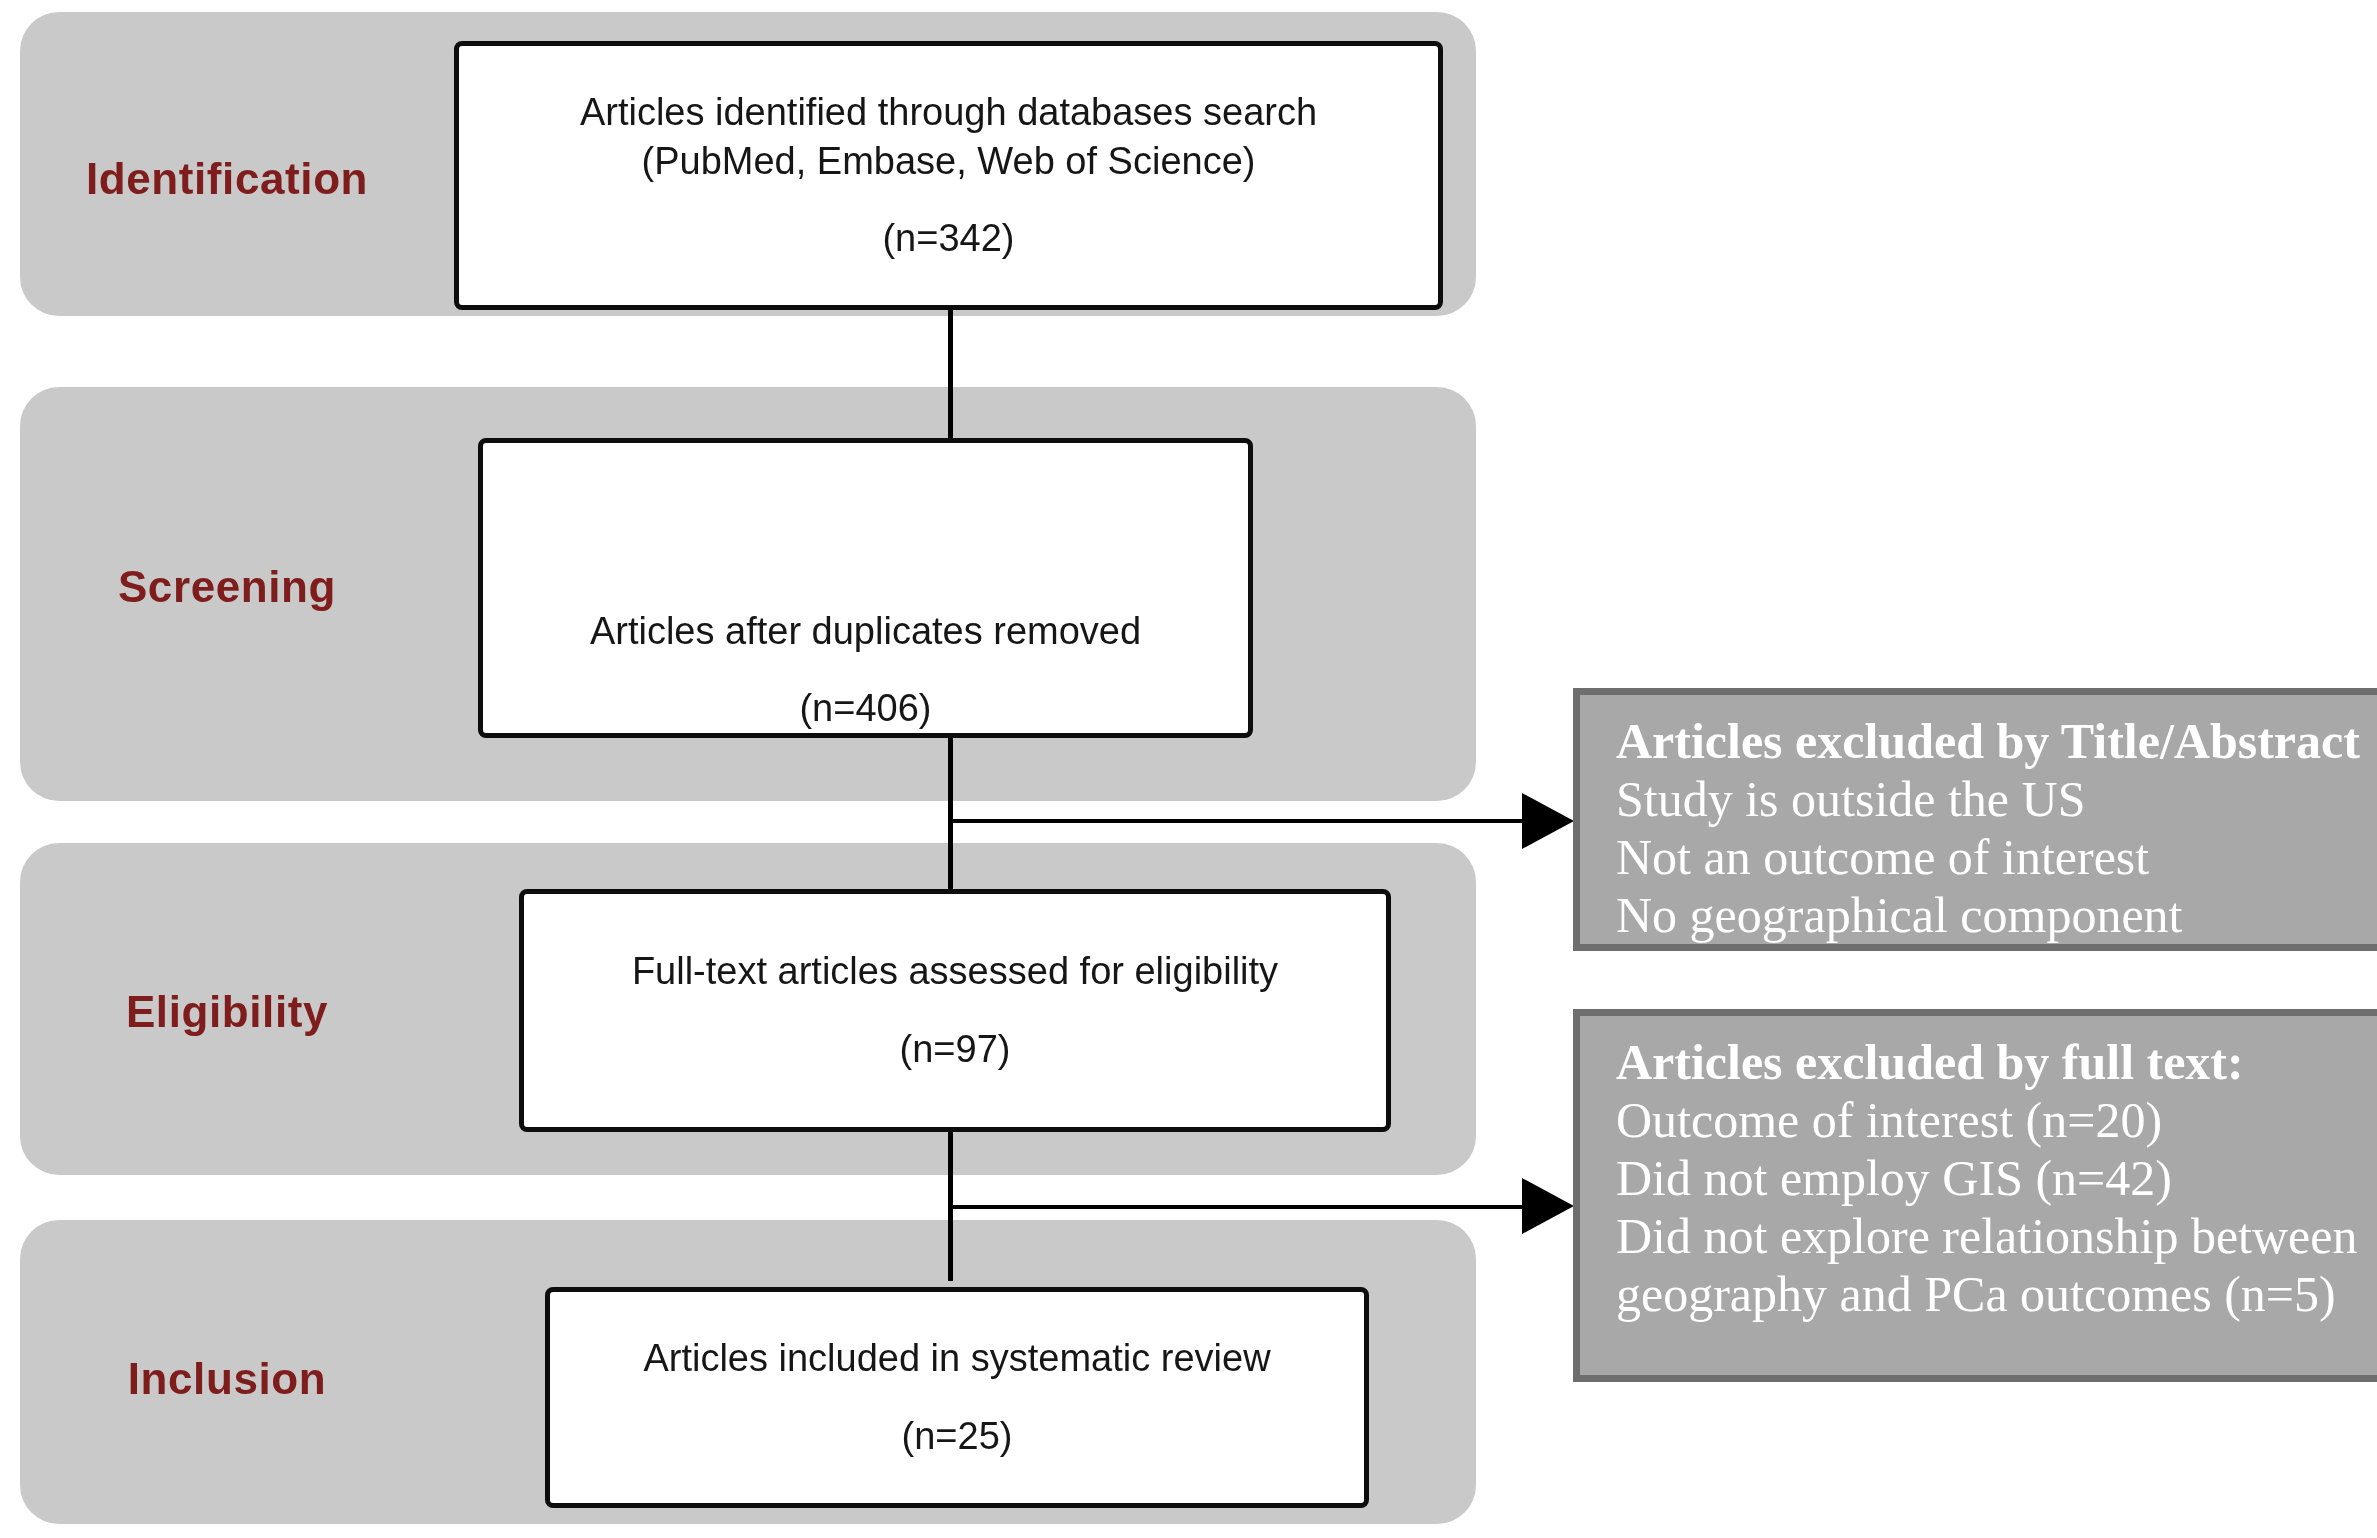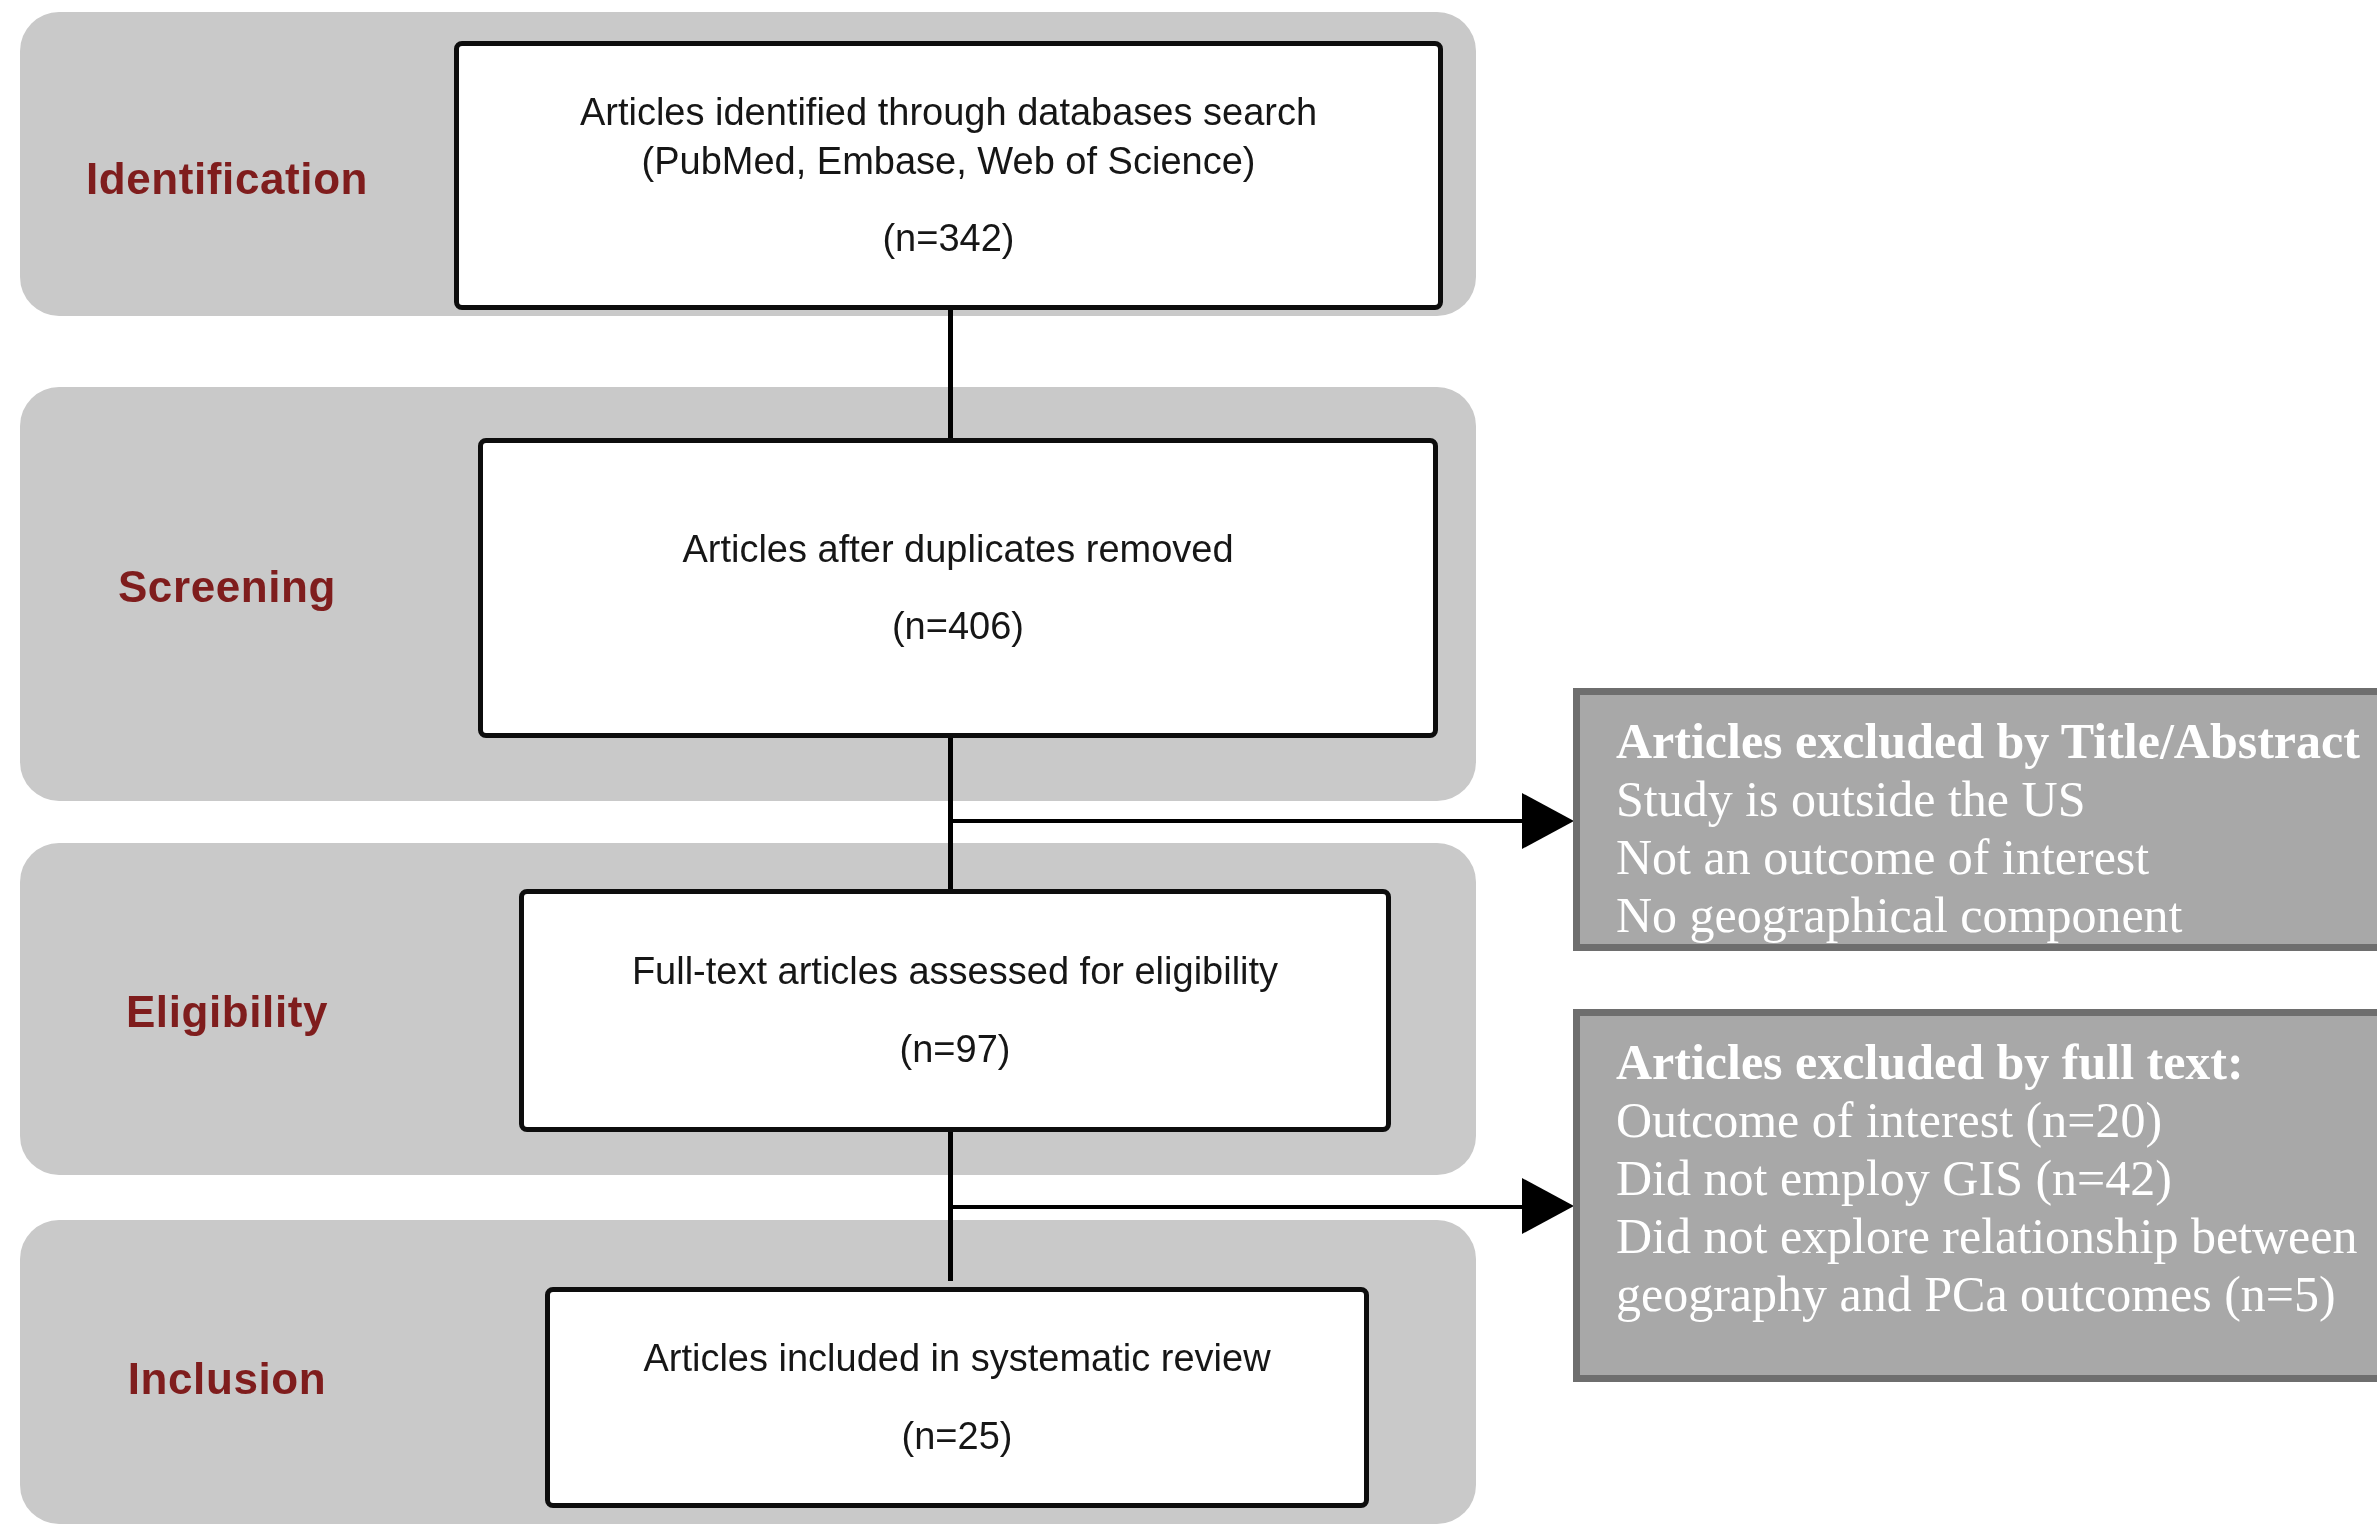--- a/index.html
+++ b/index.html
@@ -56,21 +56,21 @@
     flex-direction: column;
     align-items: center;
     justify-content: center;
     text-align: center;
     font-size: 38px;
     line-height: 49px;
     color: #161616;
   }
   .wbox .count { margin-top: 28.5px; }
   #box-identified { left: 454px; top: 41px;   width: 989px; height: 269px; }
-  #box-deduped    { left: 478px; top: 438px;  width: 960px; height: 300px; }
+  #box-deduped    { left: 478px; top: 438px;  width: 775px; height: 300px; justify-content: flex-end; }
   #box-fulltext   { left: 519px; top: 889px; width: 872px; height: 243px; }
   #box-included   { left: 545px; top: 1281px; width: 824px; height: 221px; margin-top: 6px; }
 
   
   .vline {
     position: absolute;
     left: 948px;
     width: 4.5px;
     background: #000000;
   }

